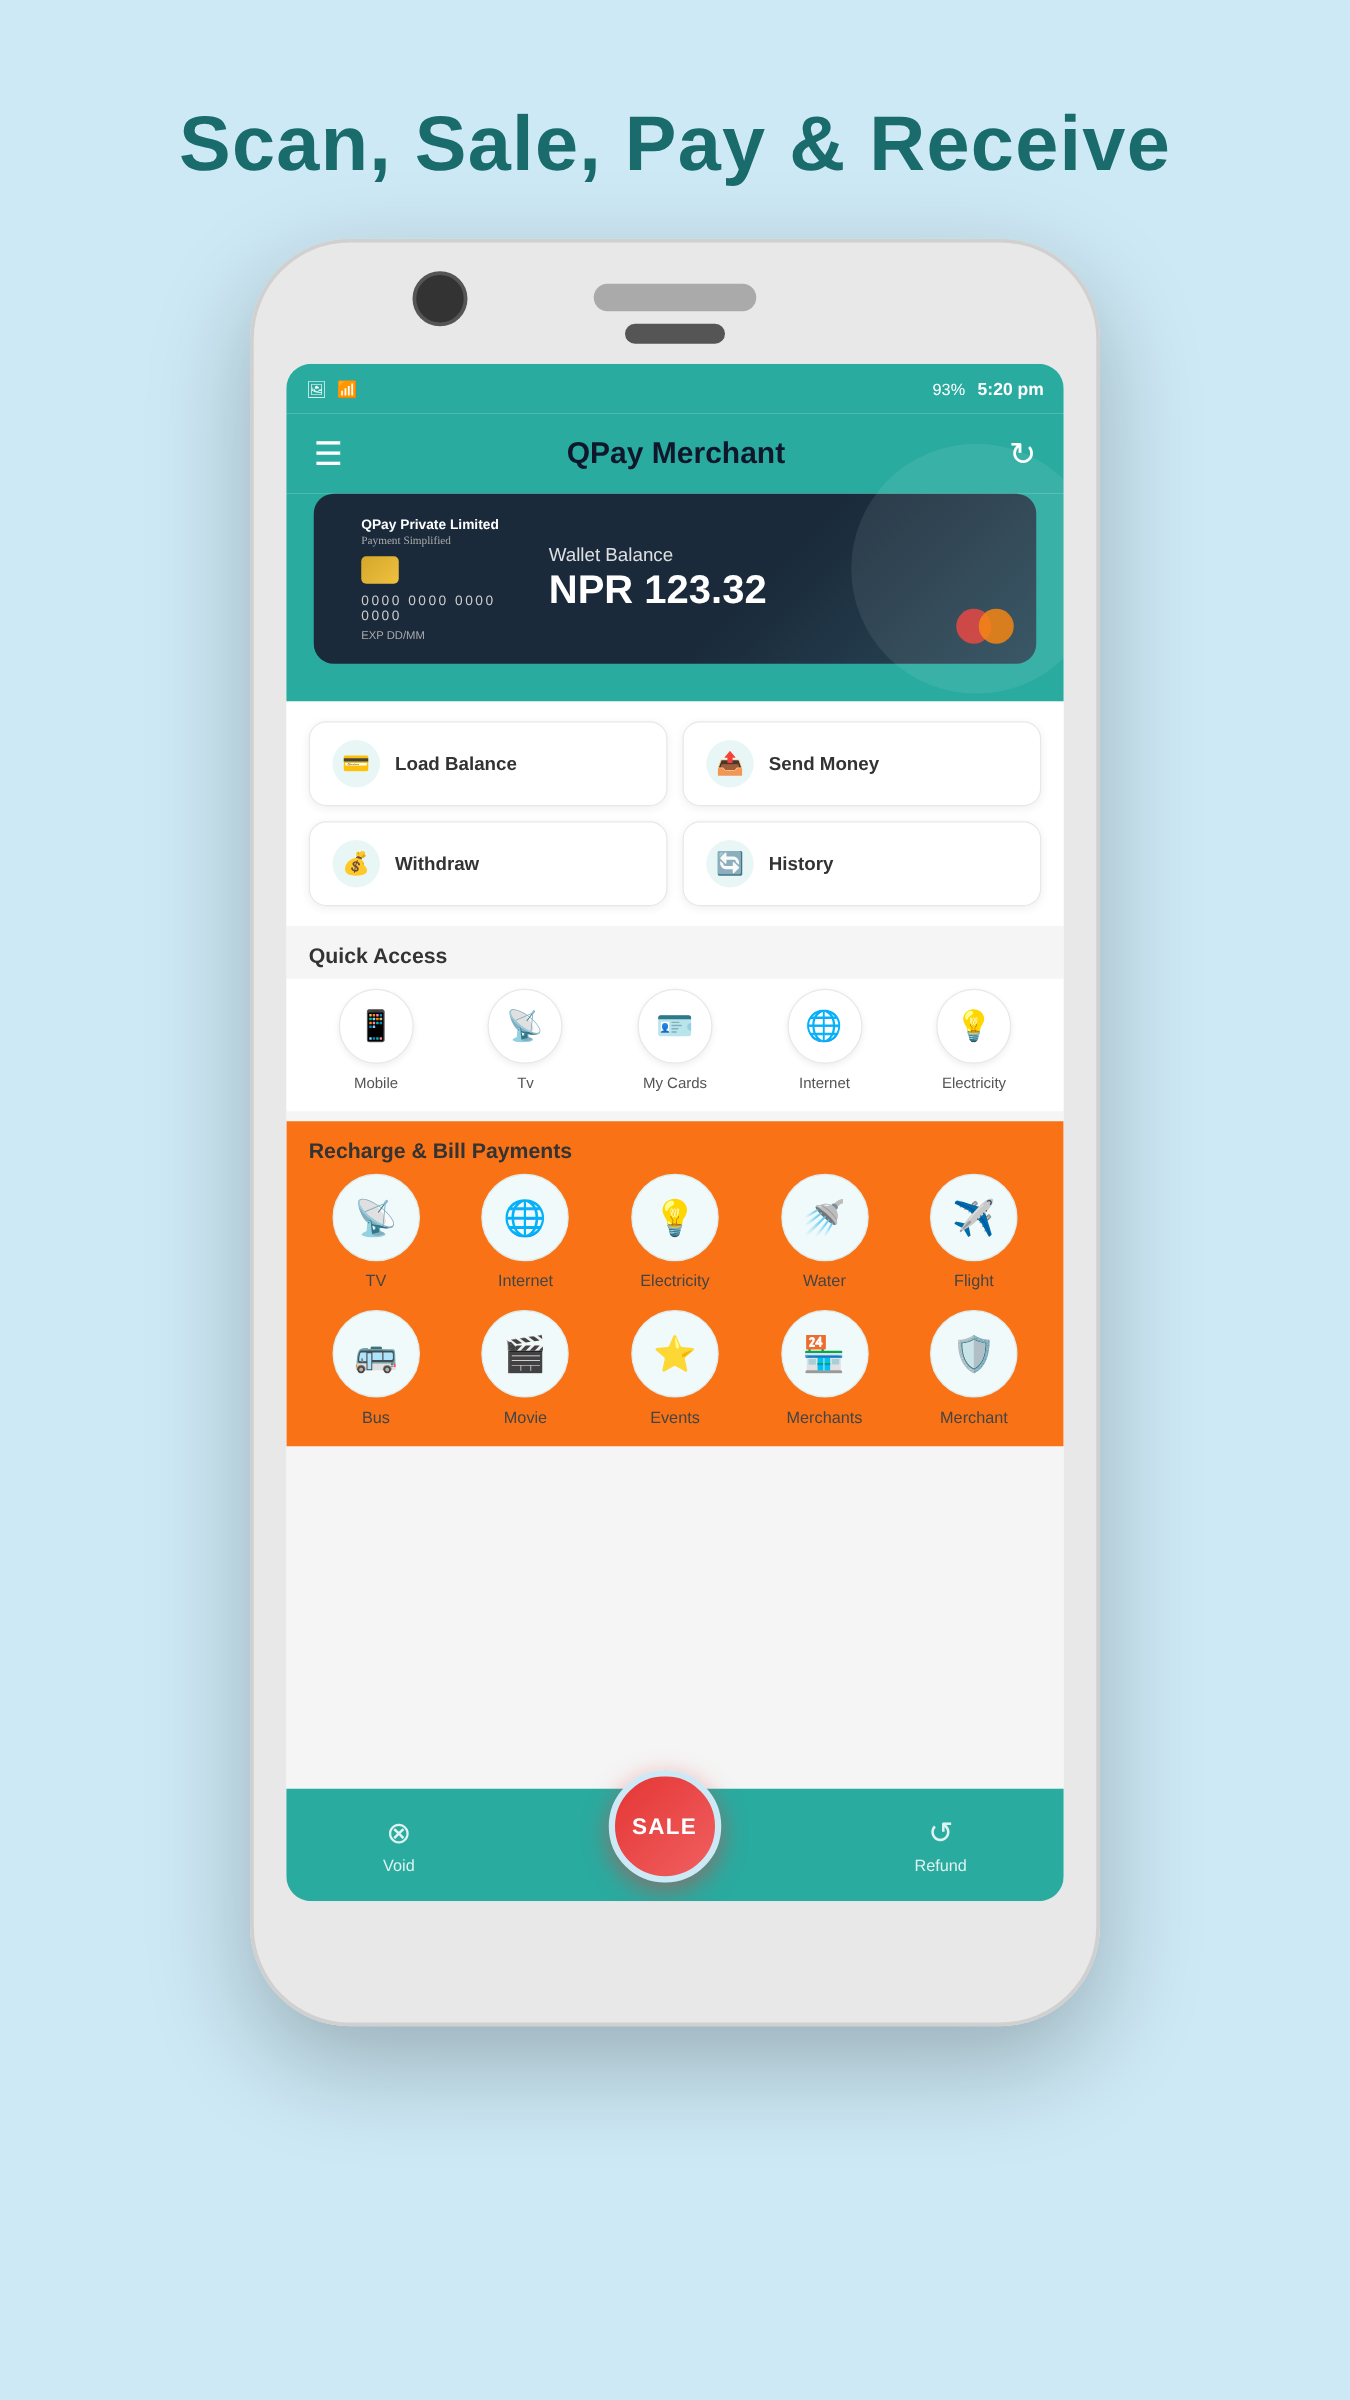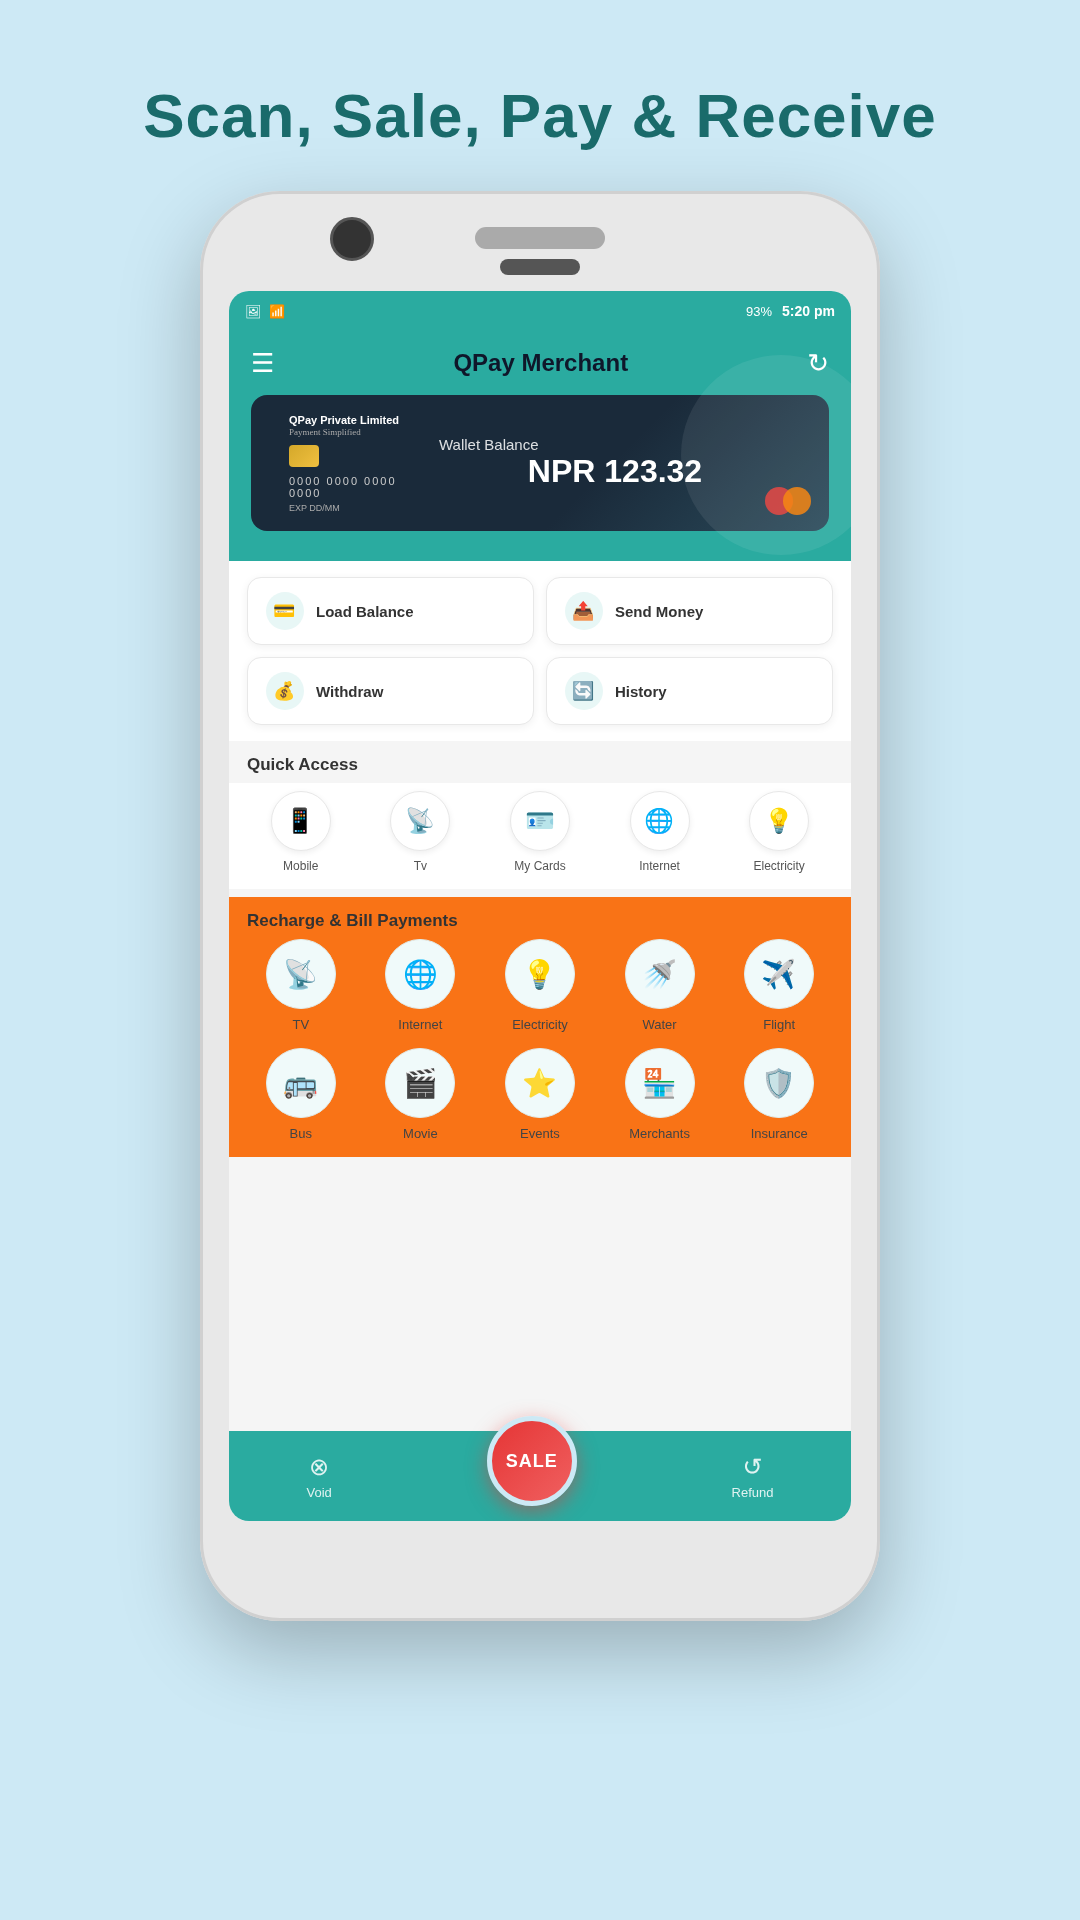--- a/index.html
+++ b/index.html
@@ -203,21 +203,20 @@
       flex: 1;
     }
     .wallet-balance-label {
       color: rgba(255,255,255,0.85);
       font-size: 15px;
     }
     .wallet-balance-amount {
       color: white;
       font-size: 32px;
       font-weight: 700;
-      text-align: center;
     }
 
     
     .wallet-section::after {
       content: '';
       position: absolute;
       right: -30px;
       top: -40px;
       width: 200px;
       height: 200px;
@@ -528,21 +527,21 @@
           <div class="recharge-item">
             <div class="recharge-icon">⭐</div>
             <span class="recharge-label">Events</span>
           </div>
           <div class="recharge-item">
             <div class="recharge-icon">🏪</div>
             <span class="recharge-label">Merchants</span>
           </div>
           <div class="recharge-item">
             <div class="recharge-icon">🛡️</div>
-            <span class="recharge-label">Insurance</span>
+            <span class="recharge-label">Merchant</span>
           </div>
         </div>
       </div>
 
     </div>
 
     <div class="bottom-nav">
       <div class="nav-item">
         <span class="nav-icon">⊗</span>
         <span class="nav-label">Void</span>

